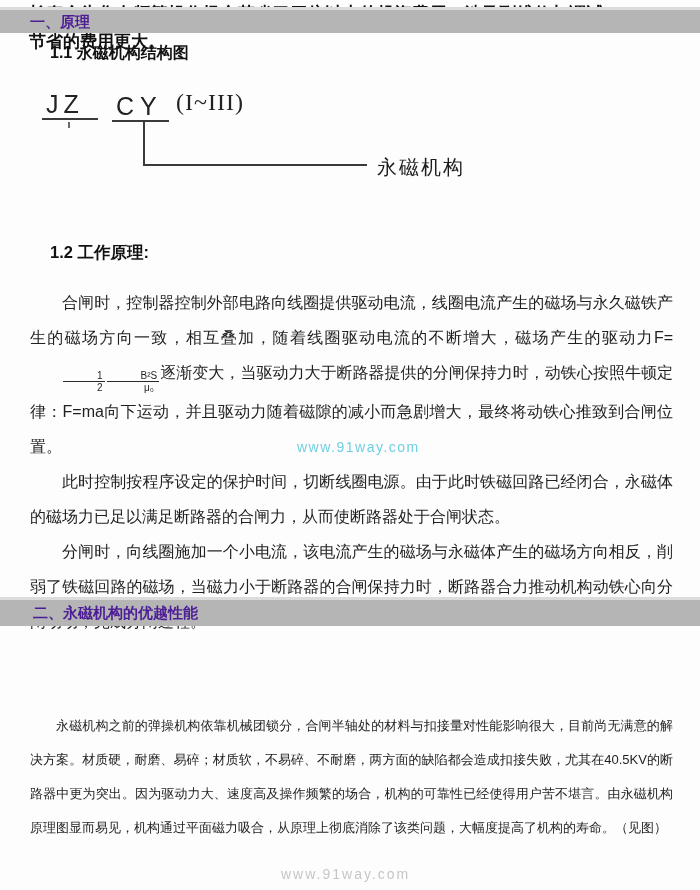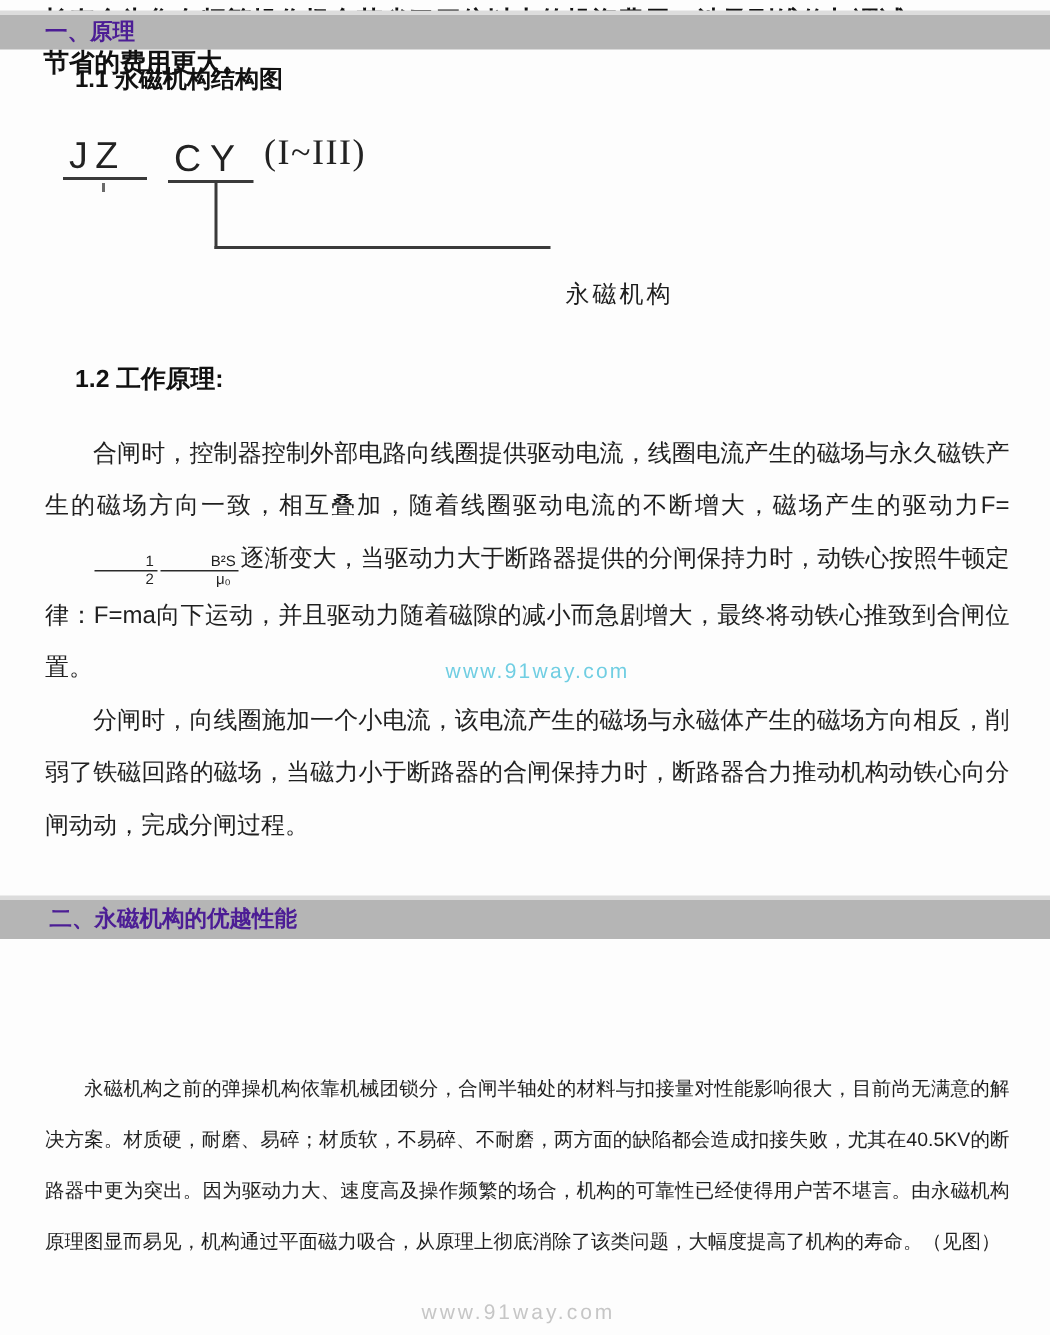--- a/index.html
+++ b/index.html
@@ -35,21 +35,21 @@
   .code-range{
     position:absolute;left:176px;top:4px;font-size:24px;color:#222;
     font-family:"Liberation Serif",serif;letter-spacing:1px;font-weight:400;
   }
   .dline{position:absolute;background:#3a3a3a;}
   .ul-jz{left:42px;top:33px;width:56px;height:2px;}
   .ul-cy{left:112px;top:35px;width:57px;height:2px;}
   .tick-jz{left:68px;top:37px;width:2px;height:6px;background:#6a6a6a;}
   .vline-cy{left:143px;top:36px;width:2px;height:45px;}
   .hline-cy{left:143px;top:79px;width:224px;height:2px;}
-  .callout{position:absolute;left:377px;top:69px;font-size:16px;color:#1d1d1d;letter-spacing:2px;margin-top:32px;}
+  .callout{position:absolute;left:377px;top:69px;font-size:20px;color:#1d1d1d;letter-spacing:2px;}
   
   .body-block-1{
     position:absolute;left:30px;top:285px;width:643px;
     font-size:16px;line-height:35px;text-align:justify;color:#1f1f1f;
   }
   .body-block-1 p{margin:0;text-indent:2em;}
   .body-block-2{
     position:absolute;left:30px;top:709px;width:643px;
     font-size:13px;line-height:34px;text-align:justify;color:#1f1f1f;
   }
@@ -95,20 +95,21 @@
     <div class="dline hline-cy"></div>
     <span class="callout">永磁机构</span>
   </div>
 
   <div class="subhead subhead-12">1.2 工作原理:</div>
 
   <div class="body-block-1">
     <p>
       <span>合闸时，控制器控制外部电路向线圈提供驱动电流，线圈电流产生的磁场与永久磁铁产生的磁场方向一致，相互叠加，随着线圈驱动电流的不断增大，磁场产生的驱动力F=</span><span class="formula"><span class="frac"><span class="num">1</span><span class="den">2</span></span><span class="frac"><span class="num">B²S</span><span class="den">μ₀</span></span></span><span>逐渐变大，当驱动力大于断路器提供的分闸保持力时，动铁心按照牛顿定律：F=ma向下运动，并且驱动力随着磁隙的减小而急剧增大，最终将动铁心推致到合闸位置。</span>
     </p>
+    <p>此时控制按程序设定的保护时间，切断线圈电源。由于此时铁磁回路已经闭合，永磁体的磁场力已足以满足断路器的合闸力，从而使断路器处于合闸状态。</p>
     <p>分闸时，向线圈施加一个小电流，该电流产生的磁场与永磁体产生的磁场方向相反，削弱了铁磁回路的磁场，当磁力小于断路器的合闸保持力时，断路器合力推动机构动铁心向分闸动动，完成分闸过程。</p>
   </div>
 
   <div class="wm-mid">www.91way.com</div>
 
   <div class="bar-strip bar-2-strip"></div>
   <div class="section-bar bar-2">
     <span>二、永磁机构的优越性能</span>
   </div>
 

